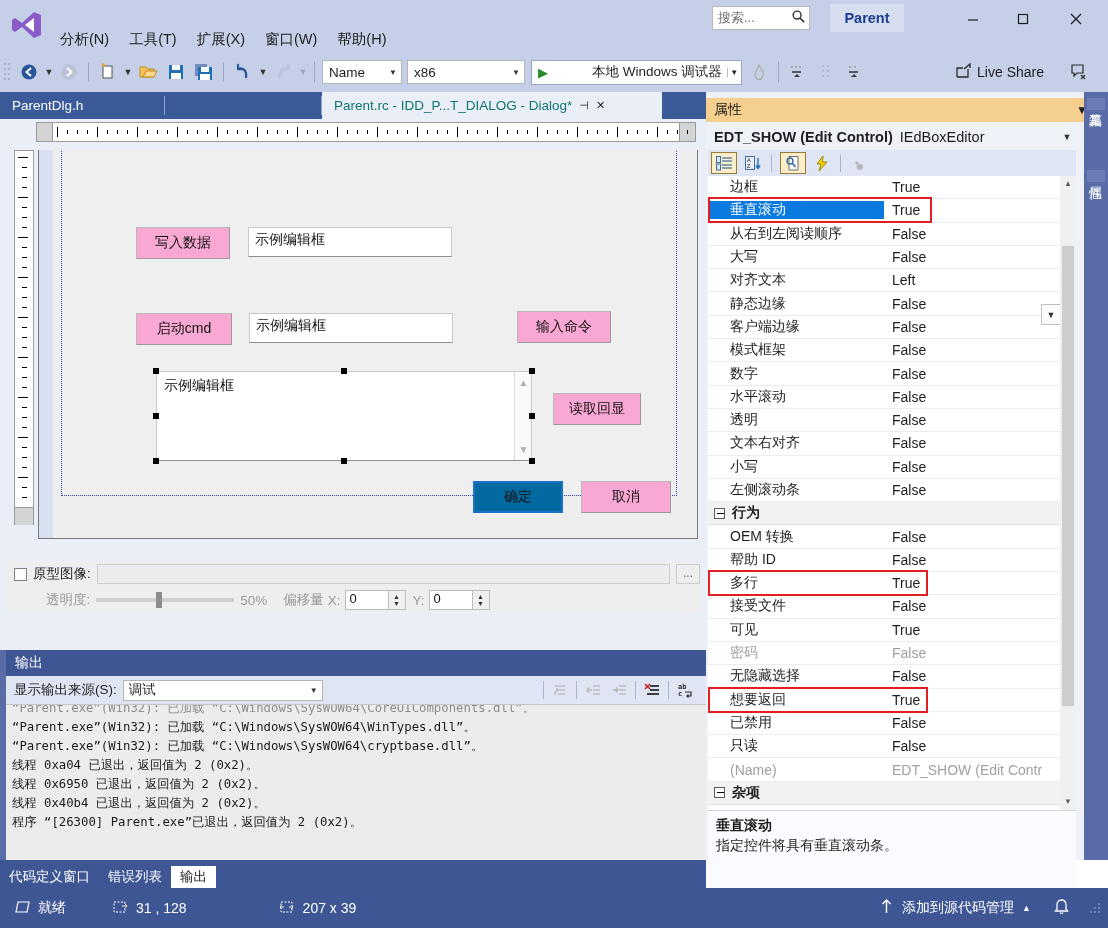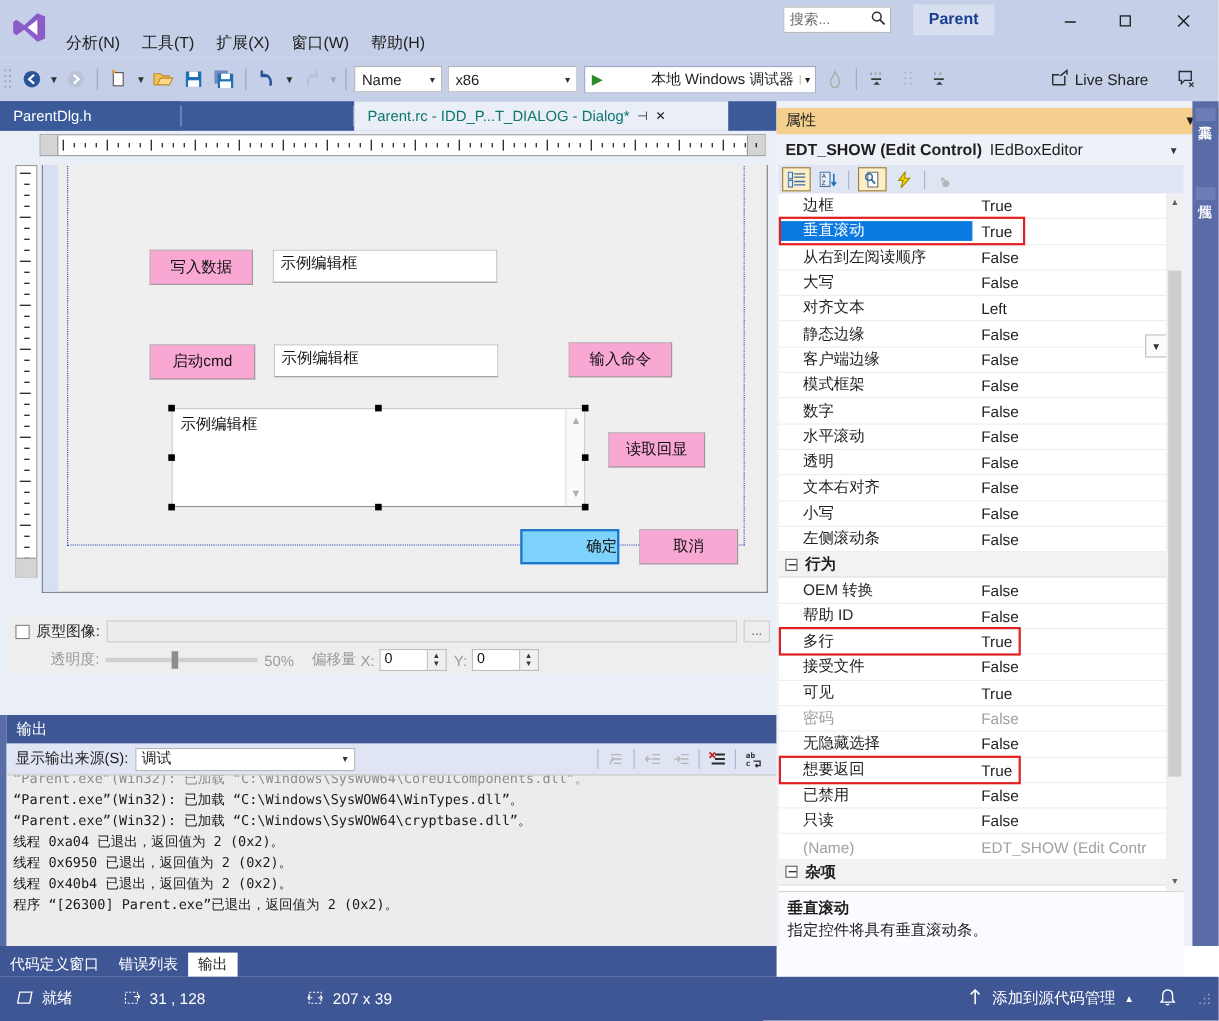--- a/index.html
+++ b/index.html
@@ -113,21 +113,21 @@
   .dlgsurface {
     position: absolute; left: 22px; top: -44px; width: 616px; height: 390px;
     background: #efefef; border: 1px dotted #2c3fbf;
   }
   .dbtn {
     position: absolute; background: #f9a8d4; border: 1px solid #b9b9b9;
     border-bottom-color: #9a9a9a; border-right-color: #9a9a9a;
     display: flex; align-items: center; justify-content: center;
     font-size: 14px; color: #111; white-space: nowrap;
   }
-  .dbtn.default { border: 2px solid #1a73c8; background:#7dd3fc;justify-content:flex-end; }
+  .dbtn.default { border: 2px solid #1a73c8; background:#0369a1; }
   .dedit {
     position: absolute; background: #ffffff; border: 1px solid #c8c8c8;
     border-bottom: 1px solid #909090; font-size: 14px; color: #111;
     padding: 3px 6px; white-space: nowrap;
   }
   .dmulti {
     position: absolute; background: #ffffff; border: 1px solid #c8c8c8;
     border-bottom: 1px solid #909090;
   }
   .dmulti .txt { position:absolute; left:7px; top:5px; font-size:14px; color:#111; }

